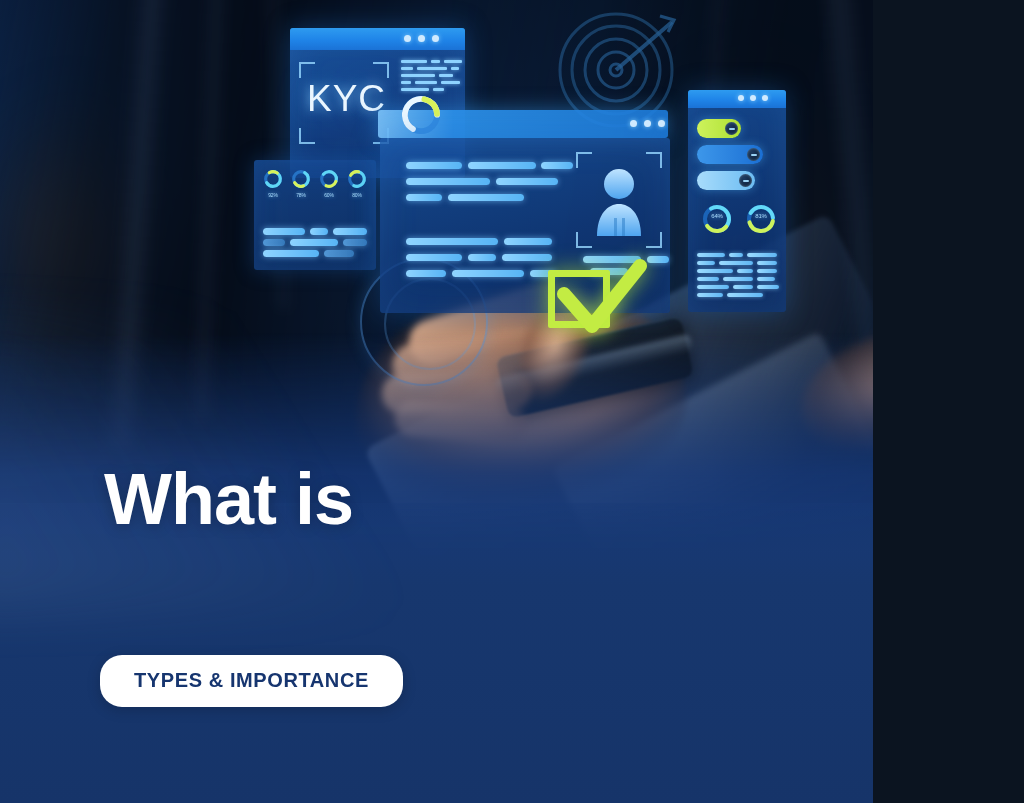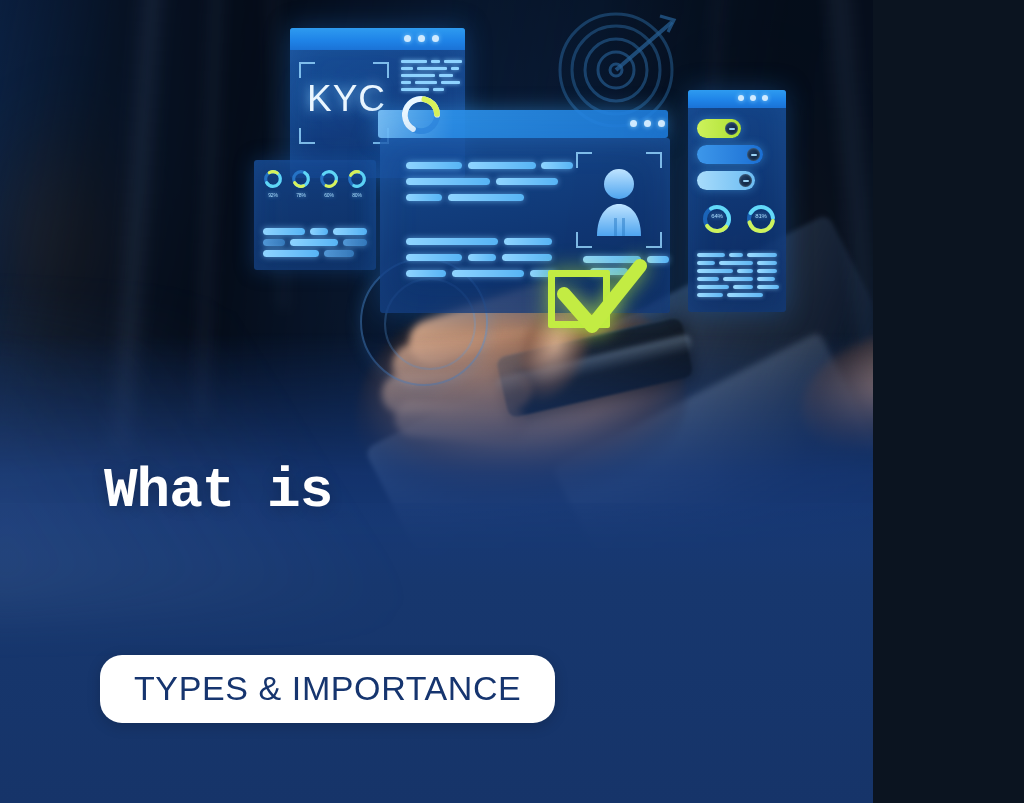--- a/index.html
+++ b/index.html
@@ -233,34 +233,34 @@
   }
   .sheen{
     position:absolute; left:-40px; bottom:190px; width:560px; height:300px;
     background:linear-gradient(58deg, rgba(160,195,240,.10), transparent 62%);
     filter:blur(24px);
   }
 
   .headline{
     position:absolute; left:104px; top:464px; width:820px;
     color:#ffffff; font-weight:700;
-    font-size:56px; line-height:.98; letter-spacing:-1px;
-    font-family:Liberation Mono, monospace;
+    font-size:72px; line-height:.98; letter-spacing:-1px;
+    font-family:Liberation Sans, sans-serif;
     text-shadow:0 2px 14px rgba(0,0,0,.22);
   }
   .headline .l2{ display:block; margin-top:12px; }
 
   .badge{
     position:absolute; left:100px; top:655px;
     background:#ffffff; border-radius:22px;
     padding:14px 34px 15px 34px;
     box-shadow:0 3px 14px rgba(0,0,0,.18);
   }
   .badge span{
-    color:#16356f; font-weight:400; font-size:34px;
+    color:#16356f; font-weight:700; font-size:20px;
     letter-spacing:.6px; font-family:"Liberation Sans", sans-serif;
     white-space:nowrap;
   }
 </style>
 </head>
 <body>
 
 <div class="banner">
 
   <div class="photo">

